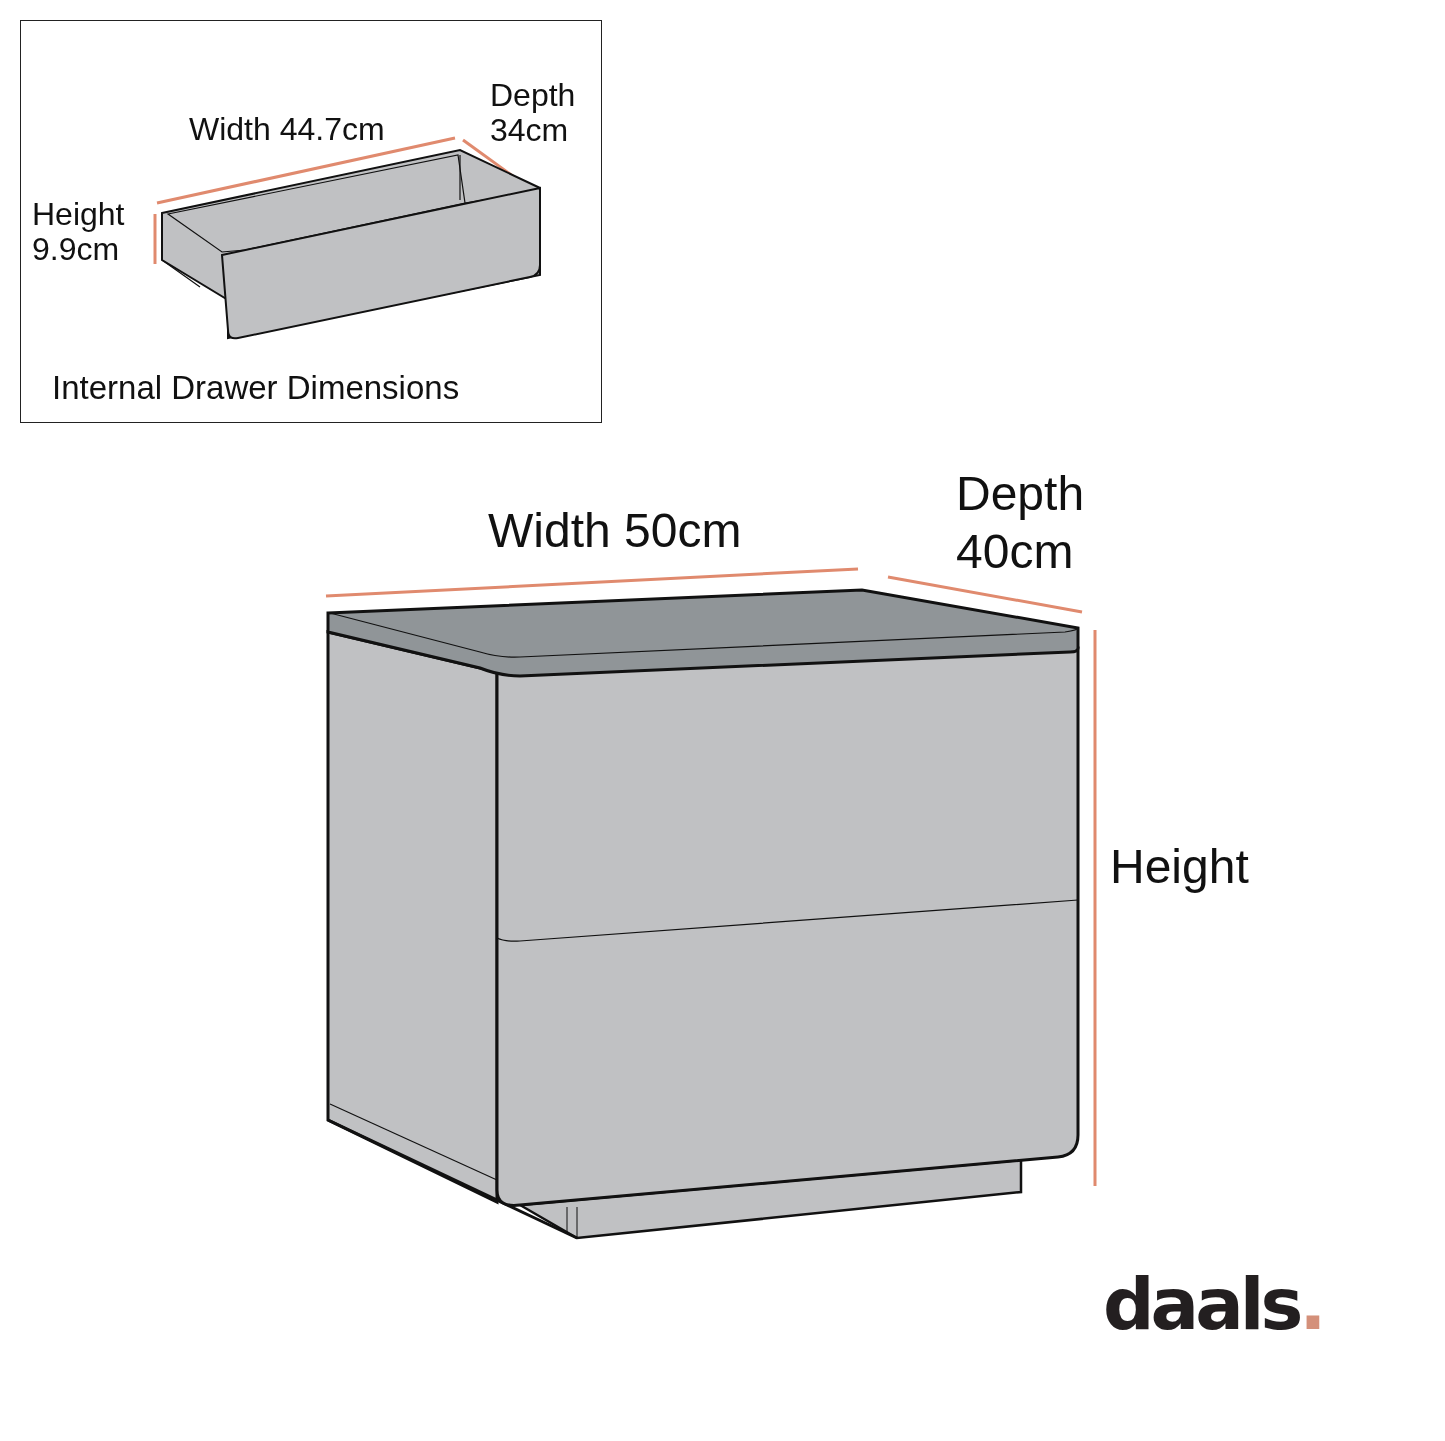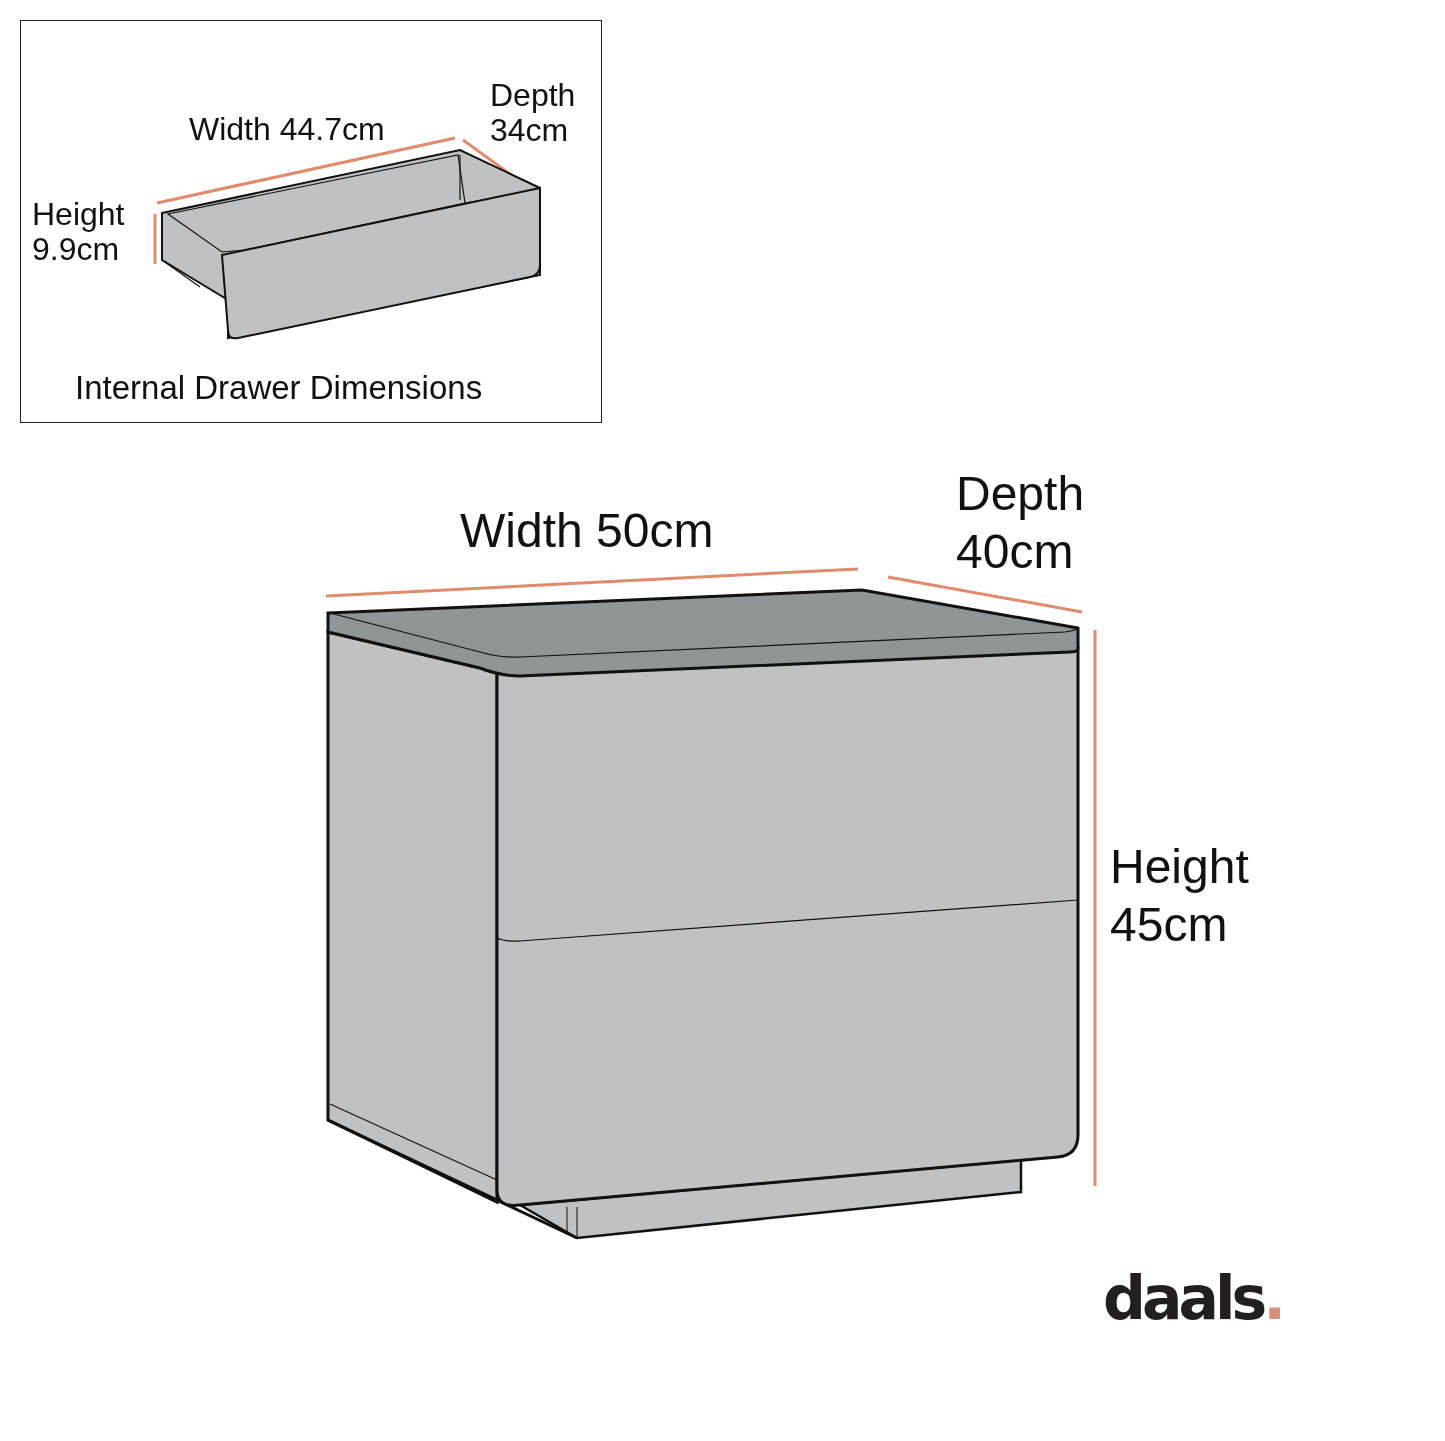--- a/index.html
+++ b/index.html
@@ -1,21 +1,21 @@
 <!DOCTYPE html>
 <html><head>
 <meta charset="utf-8">
 <style>
   html, body { margin:0; padding:0; background:#ffffff; }
   body { width:1445px; height:1441px; position:relative; overflow:hidden; font-family:"Liberation Sans", sans-serif; color:#111; }
   .inset { position:absolute; left:20px; top:20px; width:582px; height:403px; border:1.5px solid #222; box-sizing:border-box; background:#fff; }
   .label { position:absolute; line-height:1.1; white-space:nowrap; }
   .b { font-weight:normal; }
   svg.art { position:absolute; left:0; top:0; }
-  .logo { position:absolute; left:1103px; top:1268px; font-family:"DejaVu Sans", sans-serif; font-weight:bold; font-size:60px; letter-spacing:-4px; color:#231f20; line-height:1; }
+  .logo { position:absolute; left:1103px; top:1268px; font-family:"DejaVu Sans", sans-serif; font-weight:bold; font-size:72px; letter-spacing:-4px; color:#231f20; line-height:1; }
   .logo .dot { color:#d4907a; }
 </style>
 </head>
 <body>
 
 <div class="inset"></div>
 
 <svg class="art" width="1445" height="1441" viewBox="0 0 1445 1441">
 
   <g>
@@ -60,28 +60,27 @@
   <span>44.7cm</span>
 </div>
 <div class="label" style="left:490px;top:78px;font-size:32px;">
   <div class="b">Depth</div>
   <div>34cm</div>
 </div>
 <div class="label" style="left:32px;top:197px;font-size:32px;">
   <div class="b">Height</div>
   <div>9.9cm</div>
 </div>
-<div class="label b" style="left:75px;top:370px;font-size:33px;">Internal Drawer Dimensions</div>
+<div class="label b" style="left:52px;top:370px;font-size:33px;">Internal Drawer Dimensions</div>
 
-<div class="label" style="left:460px;top:505px;font-size:48px;">
+<div class="label" style="left:488px;top:505px;font-size:48px;">
   <span class="b">Width</span>
   <span>50cm</span>
 </div>
 <div class="label" style="left:956px;top:465px;font-size:48px;line-height:1.2;">
   <div class="b">Depth</div>
   <div>40cm</div>
 </div>
 <div class="label" style="left:1110px;top:838px;font-size:48px;line-height:1.2;">
   <div class="b">Height</div>
-  <div>45cm</div>
 </div>
 
 <div class="logo"><span>daals</span><span class="dot">.</span></div>
 
 </body></html>

